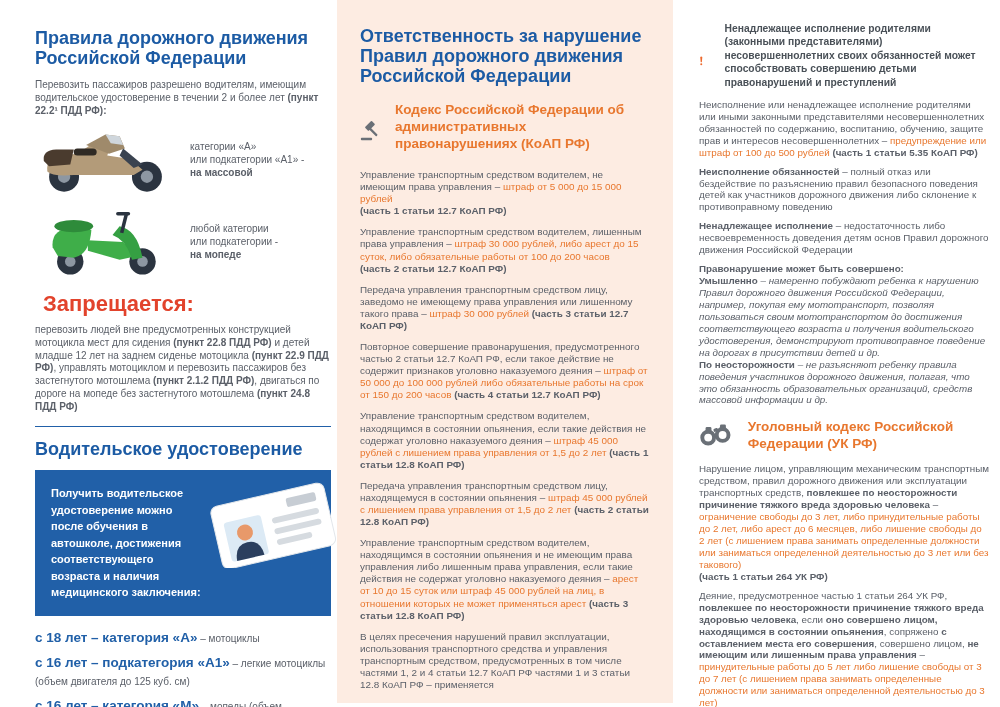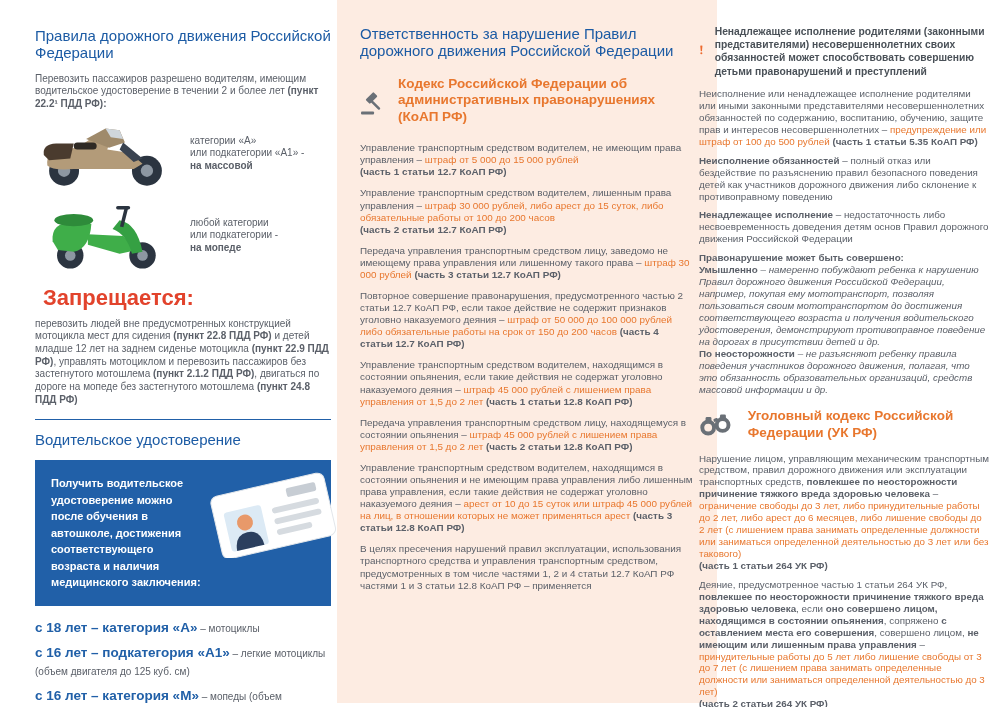--- a/index.html
+++ b/index.html
@@ -5,25 +5,25 @@
   :root{
     --blue:#2160a8; --hblue:#1c5ba4; --orange:#e8772e; --red:#e2432c;
     --pink:#fdece2; --gray:#5b6069; --darkgray:#4a5158; --icongray:#6a7077;
   }
   *{box-sizing:border-box;margin:0;padding:0}
   html,body{background:#fff}
   .page{position:relative;width:1000px;height:707px;background:#fff;overflow:hidden;
         font-family:"Liberation Sans",sans-serif;color:var(--gray)}
   
   .col-left{position:absolute;left:35px;top:28px;width:296px}
-  .col-mid{position:absolute;left:337px;top:0;width:380px;height:703px;background:var(--pink);
+  .col-mid{position:absolute;left:337px;top:0;width:336px;height:703px;background:var(--pink);
            padding:26px 23px 0 23px;overflow:hidden}
   .col-right{position:absolute;left:699px;top:22px;width:290px}
   
-  .h-big{font-size:15px;line-height:1.12;font-weight:normal;color:var(--hblue);margin:0 0 11px}
+  .h-big{font-size:18px;line-height:1.12;font-weight:bold;color:var(--hblue);margin:0 0 11px}
   .h-red{font-size:22px;font-weight:bold;color:var(--red);margin:10px 8px 7px}
   .h-orange{font-size:13.5px;line-height:1.25;font-weight:bold;color:var(--orange)}
   
   .body{font-size:10px;line-height:1.27;color:var(--gray);white-space:pre-line}
   .mid-p{font-size:9.9px;line-height:1.22;margin:0 0 9px;color:var(--gray);white-space:pre-line}
   .right-p{font-size:9.8px;line-height:1.22;margin:0 0 7px;color:var(--gray);white-space:pre-line}
   
   .sg-n{}
   .sg-b{font-weight:bold}
   .sg-o{color:var(--orange)}
@@ -35,21 +35,21 @@
   .rule-blue{border:none;border-top:1.5px solid var(--blue);margin:13px 0 12px}
   .blue-panel{position:relative;background:var(--blue);padding:15px 130px 15px 16px;margin:2px 0 12px;min-height:88px}
   .panel-text{color:#fff;font-weight:bold;font-size:11px;line-height:1.5}
   .card-svg{position:absolute;right:-6px;top:12px}
   .age-item{margin:0 0 7px}
   .age-lead{font-size:13.5px;font-weight:bold;color:var(--blue)}
   .age-rest{font-size:10px;color:var(--gray)}
   
   .code-heading{display:flex;align-items:flex-end;gap:16px;margin:16px 0 16px}
   
-  .warn-row{display:flex;align-items:flex-end;gap:11px;margin:0 0 10px}
+  .warn-row{display:flex;align-items:flex-end;gap:21px;margin:0 0 10px}
   .warn-text{font-size:10.3px;line-height:1.3;font-weight:bold;color:var(--darkgray)}
 </style>
 </head>
 <body>
 
 <div class="page">
 
   <div class="col-left">
     <h1 class="h-big">Правила дорожного движения Российской Федерации</h1>
     <p class="body" style="margin-bottom:8px"><span class="sg-n">Перевозить пассажиров разрешено водителям, имеющим водительское удостоверение в течении 2 и более лет </span><span class="sg-b">(пункт 22.2¹ ПДД РФ):</span></p>

